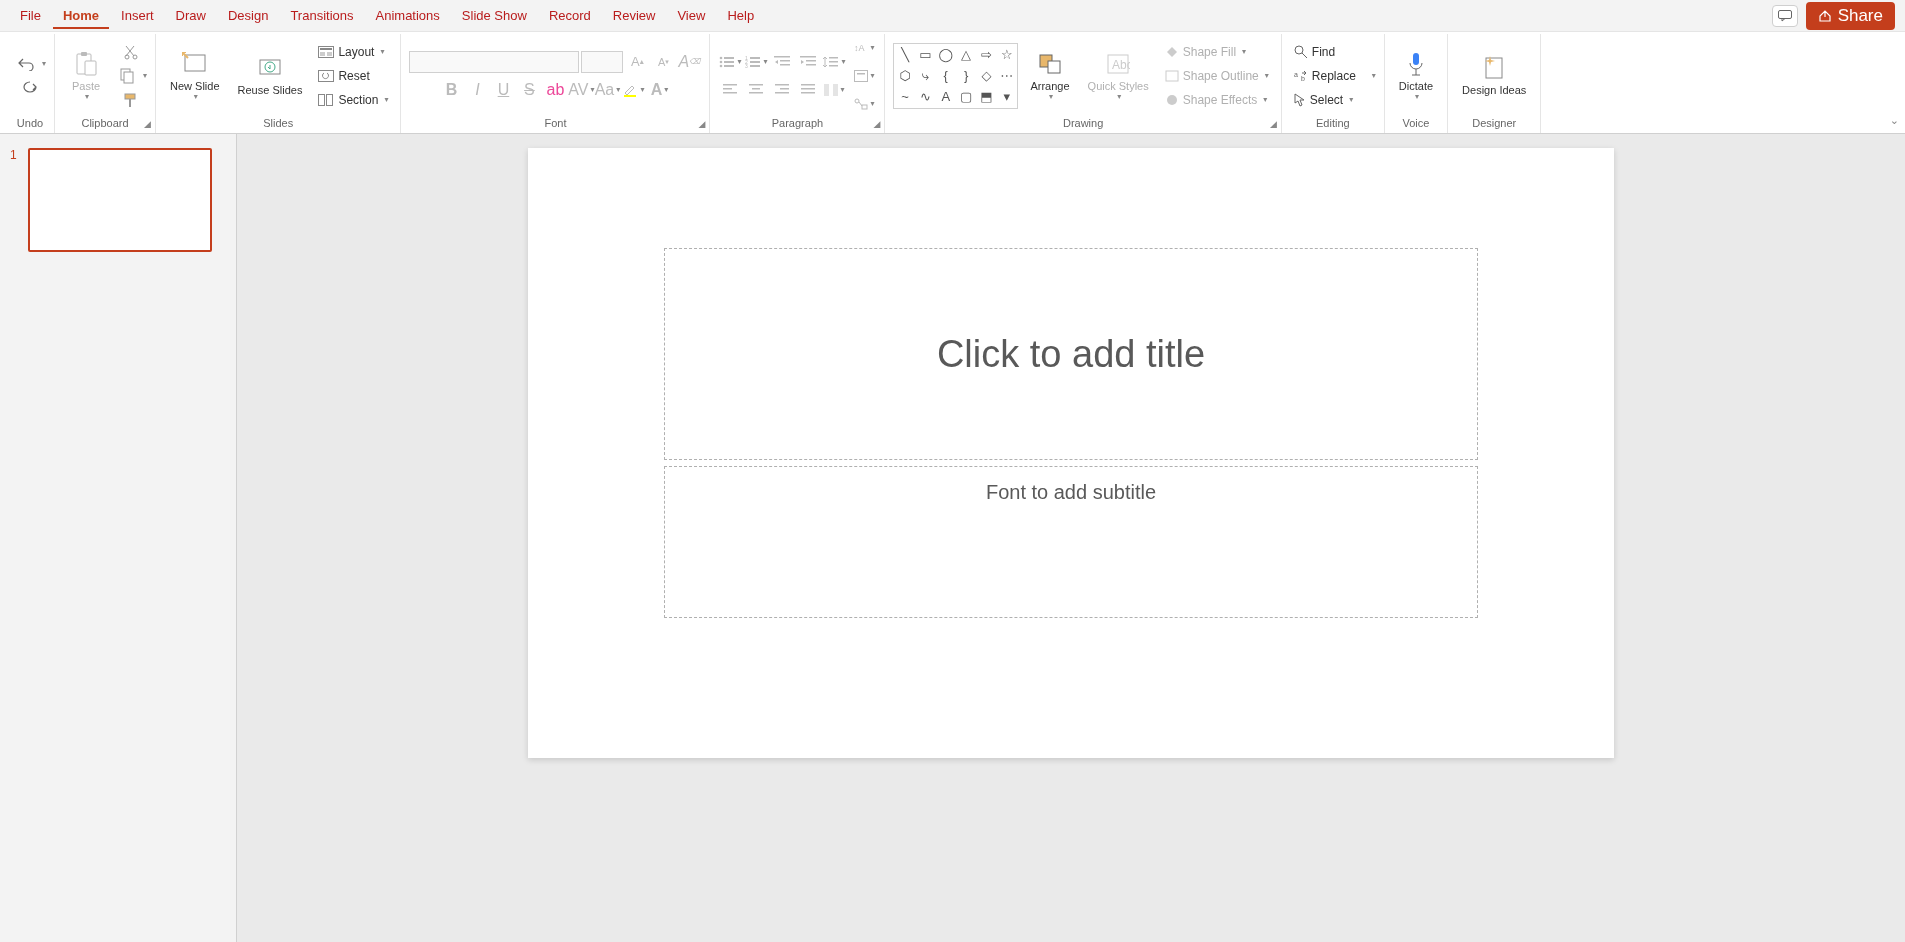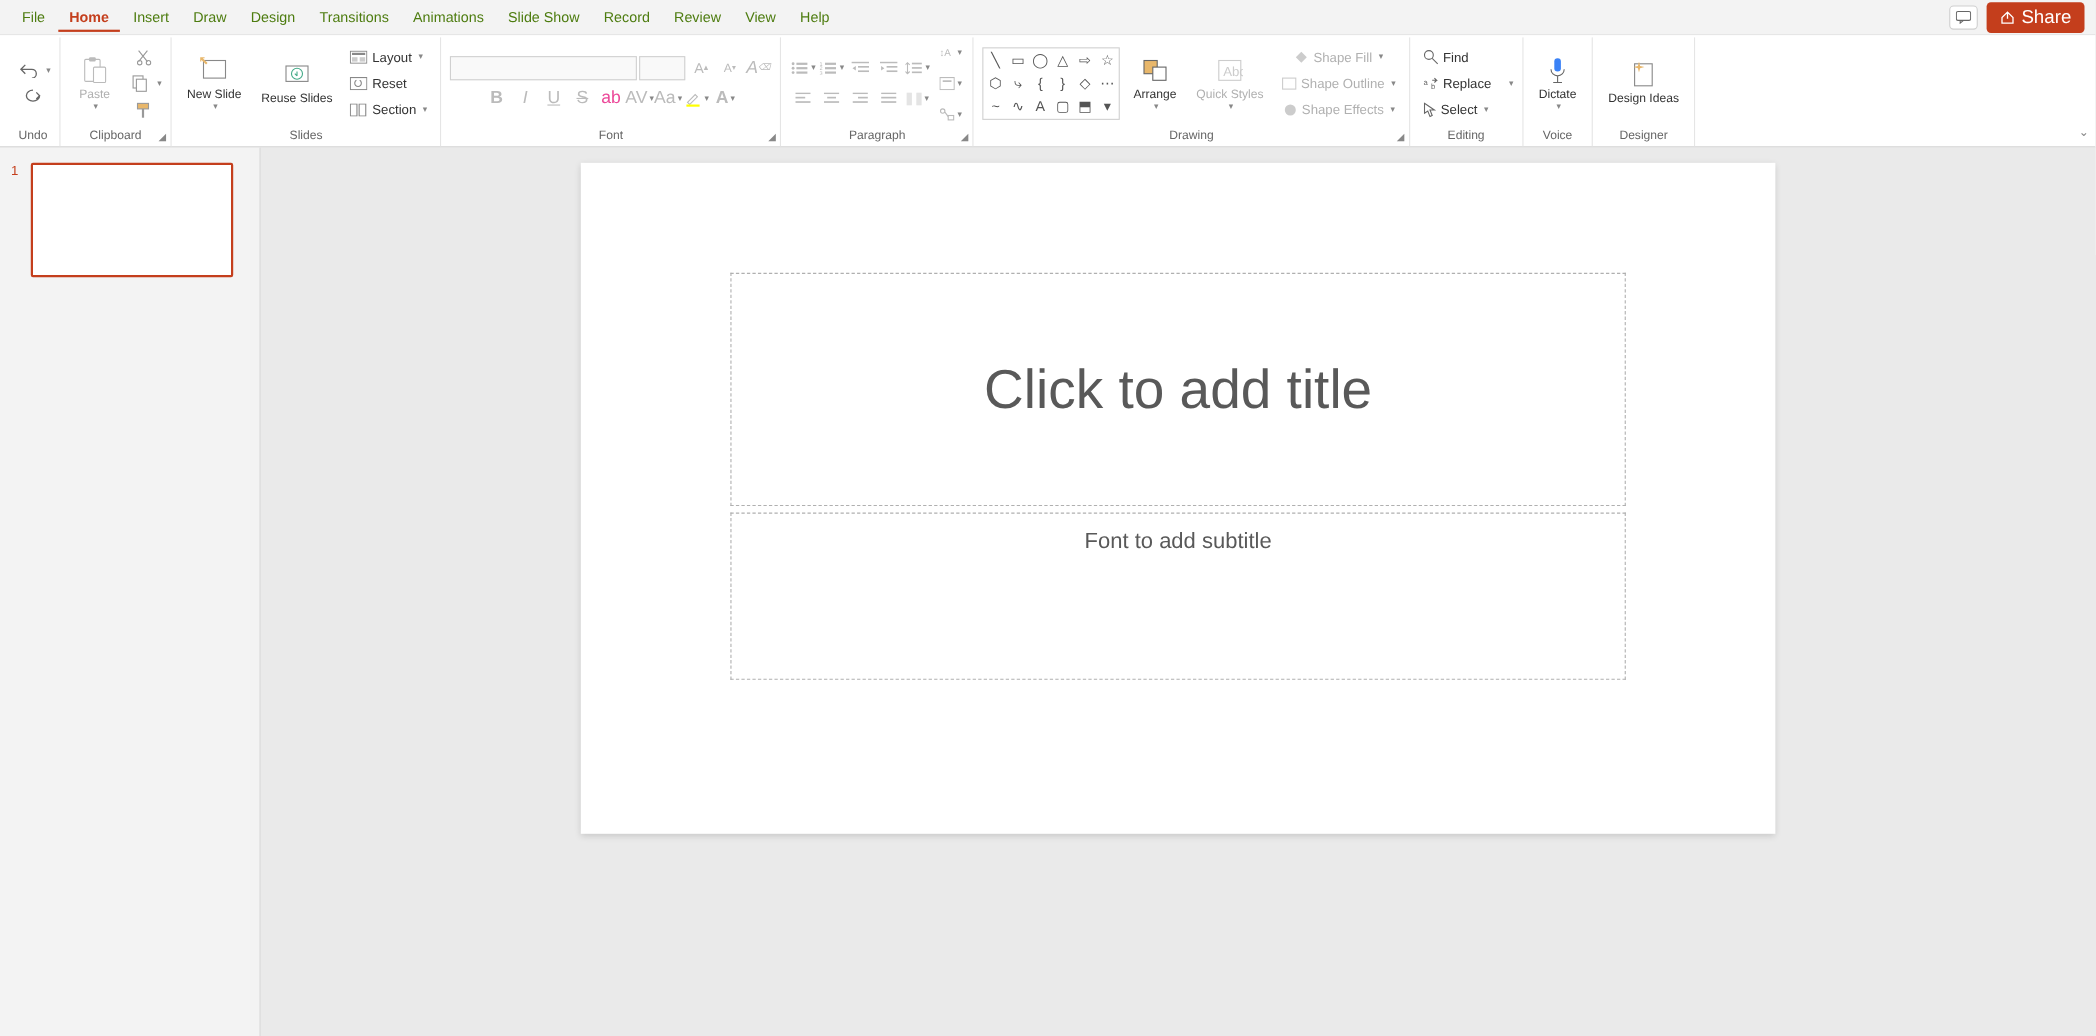--- a/index.html
+++ b/index.html
@@ -1,20 +1,20 @@
 <!DOCTYPE html>
 <html><head>
 <meta charset="utf-8">
 <style>
 * { margin: 0; padding: 0; box-sizing: border-box; font-family: "Segoe UI", Arial, sans-serif; }
 body { background: #f3f3f3; width: 1905px; height: 942px; overflow: hidden; user-select: none; }
 
 
 .menubar { height: 32px; background: #f3f3f3; display: flex; align-items: center; padding: 0 10px; gap: 2px; border-bottom: 1px solid #e5e5e5; }
-.menu-item { padding: 6px 10px; font-size: 13px; color: #4d7c0f; cursor: pointer; }
+.menu-item { padding: 6px 10px; font-size: 13px; color: #b91c1c; cursor: pointer; }
 .menu-item.active { color: #c43e1c; border-bottom: 2px solid #c43e1c; font-weight: 600; padding-bottom: 4px; }
 .menubar-spacer { flex: 1; }
 .comment-btn { width: 26px; height: 22px; border: 1px solid #cfcfcf; border-radius: 4px; display:flex; align-items:center; justify-content:center; margin-right:6px; cursor:pointer; background:#fff; }
 .share-btn { background: #c43e1c; color: #fff; padding: 4px 12px; border-radius: 4px; font-size: 17px; display:flex; align-items:center; gap:6px; cursor:pointer; }
 
 
 .ribbon { height: 102px; background: #fff; border-bottom: 1px solid #d0d0d0; display: flex; align-items: stretch; padding: 2px 6px 0 6px; position:relative; }
 .group { display:flex; flex-direction:column; padding: 2px 8px 0 8px; border-right: 1px solid #e5e5e5; }
 .group:last-child { border-right:none; }
 .group-body { flex:1; display:flex; align-items:center; gap:6px; }
@@ -42,21 +42,21 @@
 
 .workspace { height: calc(942px - 32px - 102px); display:flex; }
 .thumb-panel { width:237px; background:#f3f3f3; border-right:1px solid #d0d0d0; padding:14px 10px; }
 .thumb-wrap { display:flex; gap:8px; }
 .thumb-num { font-size:12px; color:#c43e1c; width:10px; }
 .thumb { width:184px; height:104px; background:#fff; border:2px solid #c43e1c; border-radius:2px; }
 
 .slide-area { flex:1; background:#eaeaea; display:flex; justify-content:center; padding-top:14px; }
 .slide { width:1086px; height:610px; background:#fff; box-shadow: 0 2px 6px rgba(0,0,0,.15); position:relative; }
 .placeholder { position:absolute; border:1px dashed #b0b0b0; display:flex; align-items:center; justify-content:center; color:#595959; }
-.title-ph { left:136px; top:100px; width:814px; height:212px; font-size:50px; font-weight:300; }
+.title-ph { left:136px; top:100px; width:814px; height:212px; font-size:38px; font-weight:300; }
 .sub-ph { left:136px; top:318px; width:814px; height:152px; align-items:flex-start; padding-top:14px; font-size:20px; }
 
 svg { display:block; }
 </style>
 </head>
 <body>
 
 <div class="menubar">
   <div class="menu-item">File</div>
   <div class="menu-item active">Home</div>
@@ -389,21 +389,21 @@
       <div class="big-btn disabled">
         <span class="ico">
             <svg width="24" height="22" viewBox="0 0 24 22">
               <rect x="2" y="2" width="20" height="18" fill="none" stroke="#ccc"></rect>
               <text x="6" y="16" font-size="12" fill="#ccc">Abc</text>
             </svg>
           </span>
         <span style="text-align:center;line-height:1.1">Quick Styles</span>
           <span class="caret">▾</span>
       </div>
-      <div class="col" style="align-items:center;gap:6px">
+      <div class="col" style="align-items:flex-start;gap:6px">
         <div class="txt-btn disabled">
             <svg width="14" height="12" viewBox="0 0 14 12">
               <path d="M7 1 L12 6 L7 11 L2 6 Z" fill="#ccc"></path>
             </svg>
             <span>Shape Fill</span>
             <span class="caret">▾</span>
           </div>
         <div class="txt-btn disabled">
             <svg width="14" height="12" viewBox="0 0 14 12">
               <rect x="1" y="1" width="12" height="10" fill="none" stroke="#ccc"></rect>

